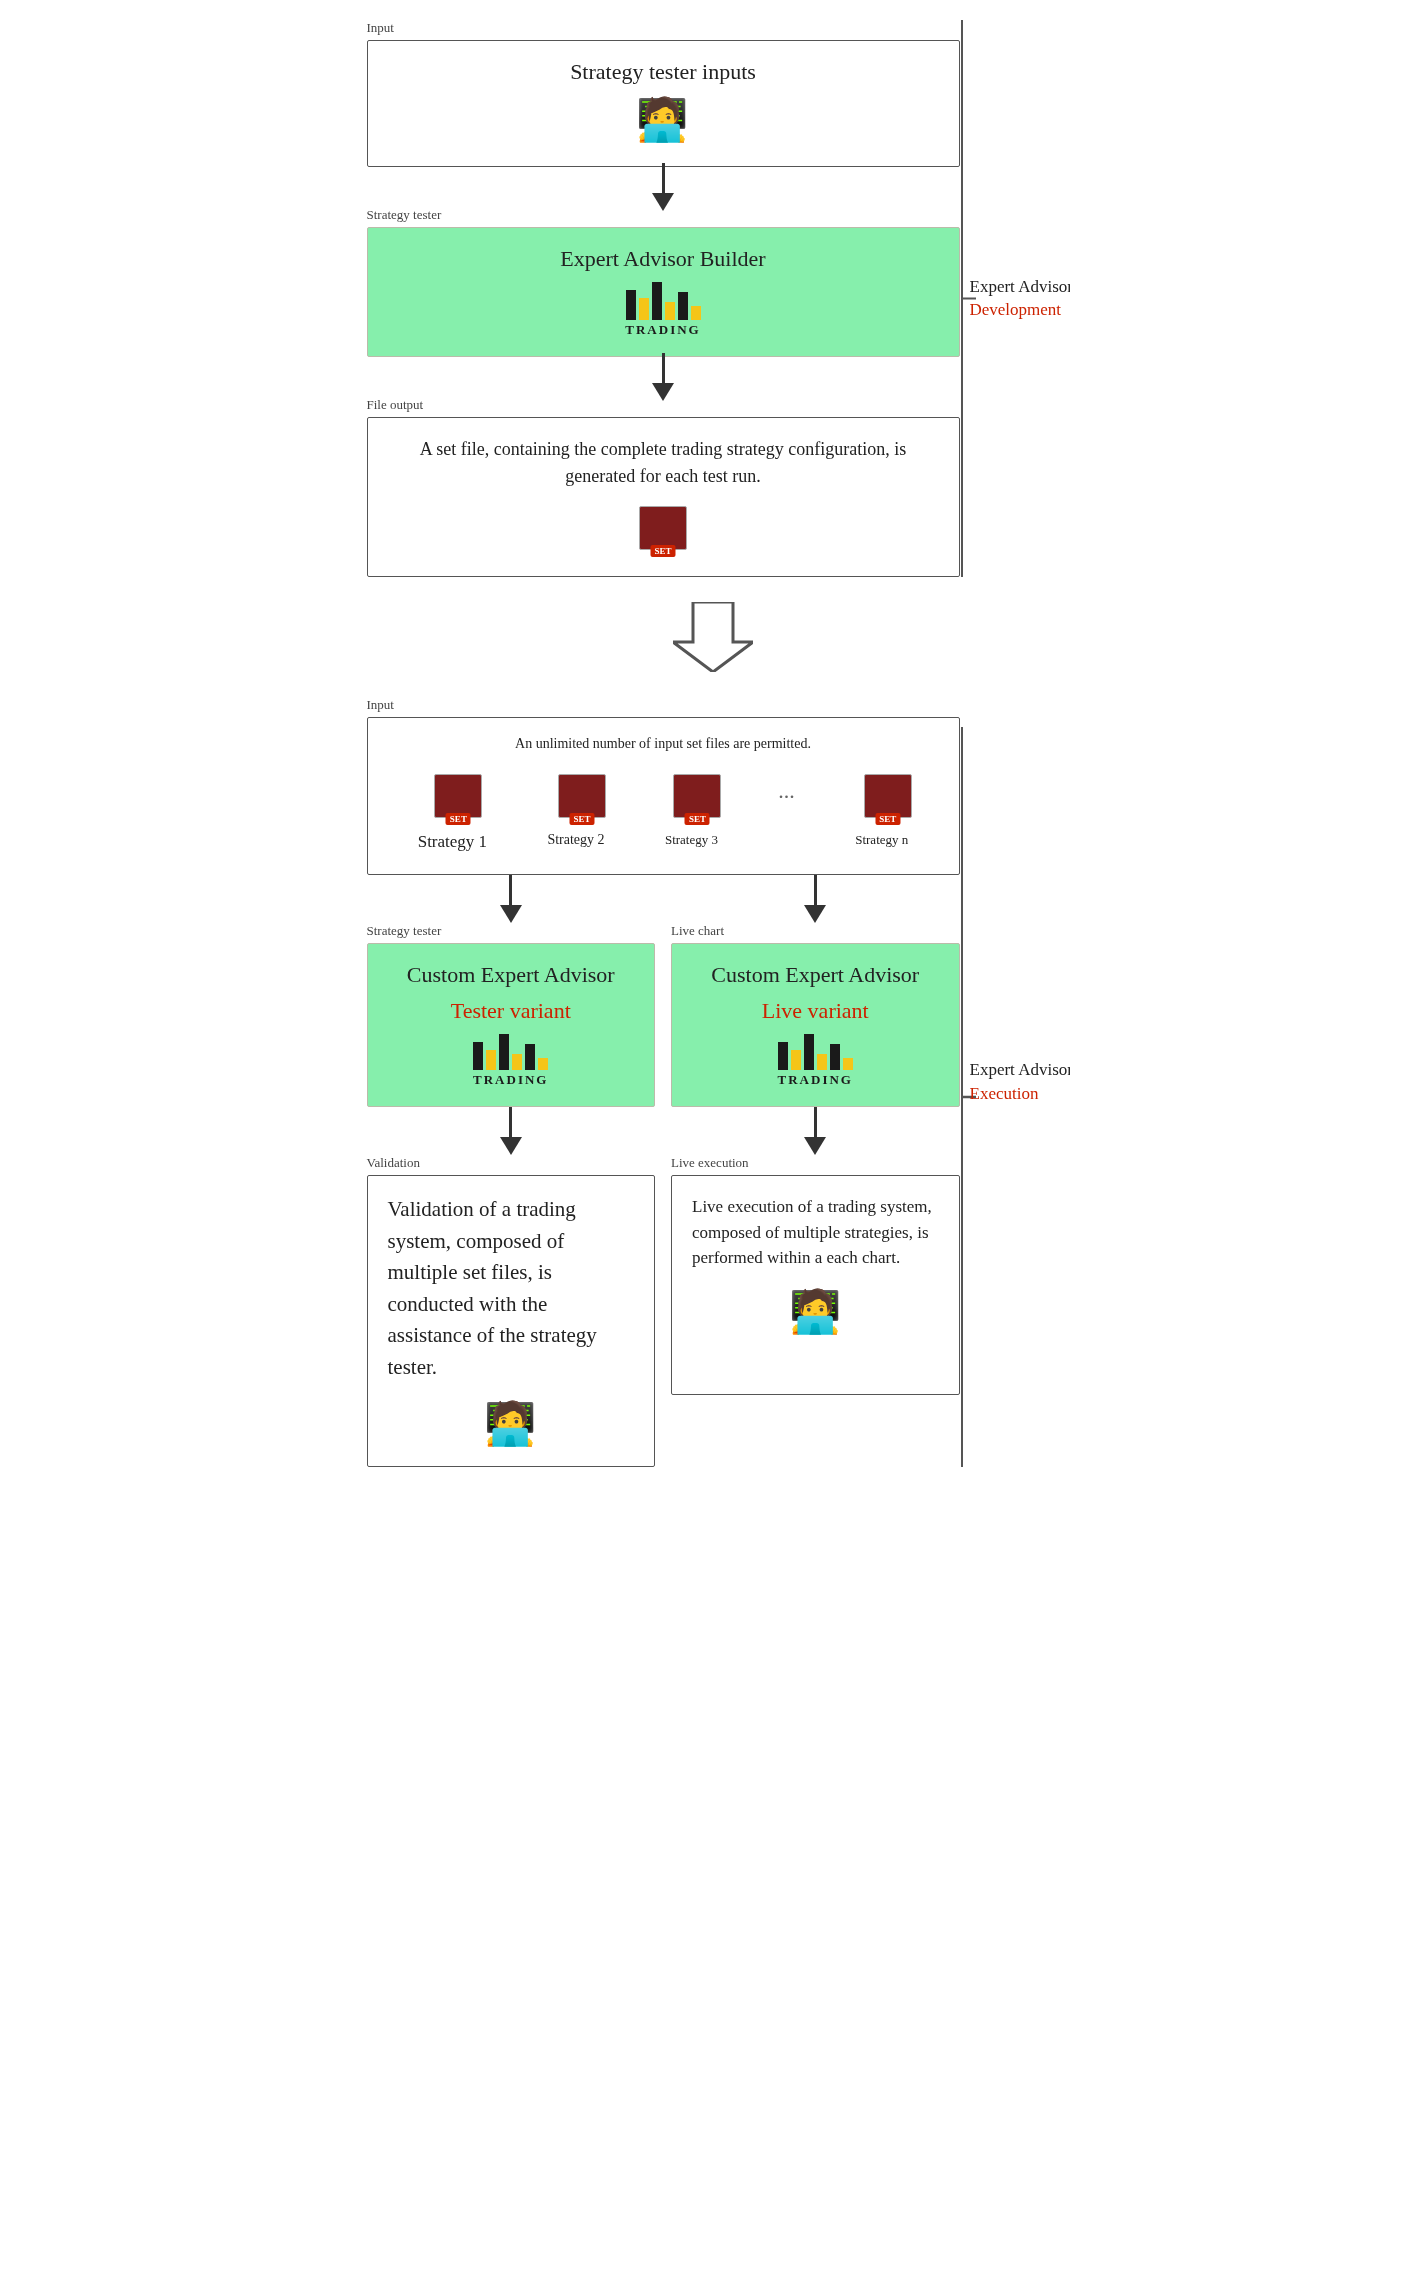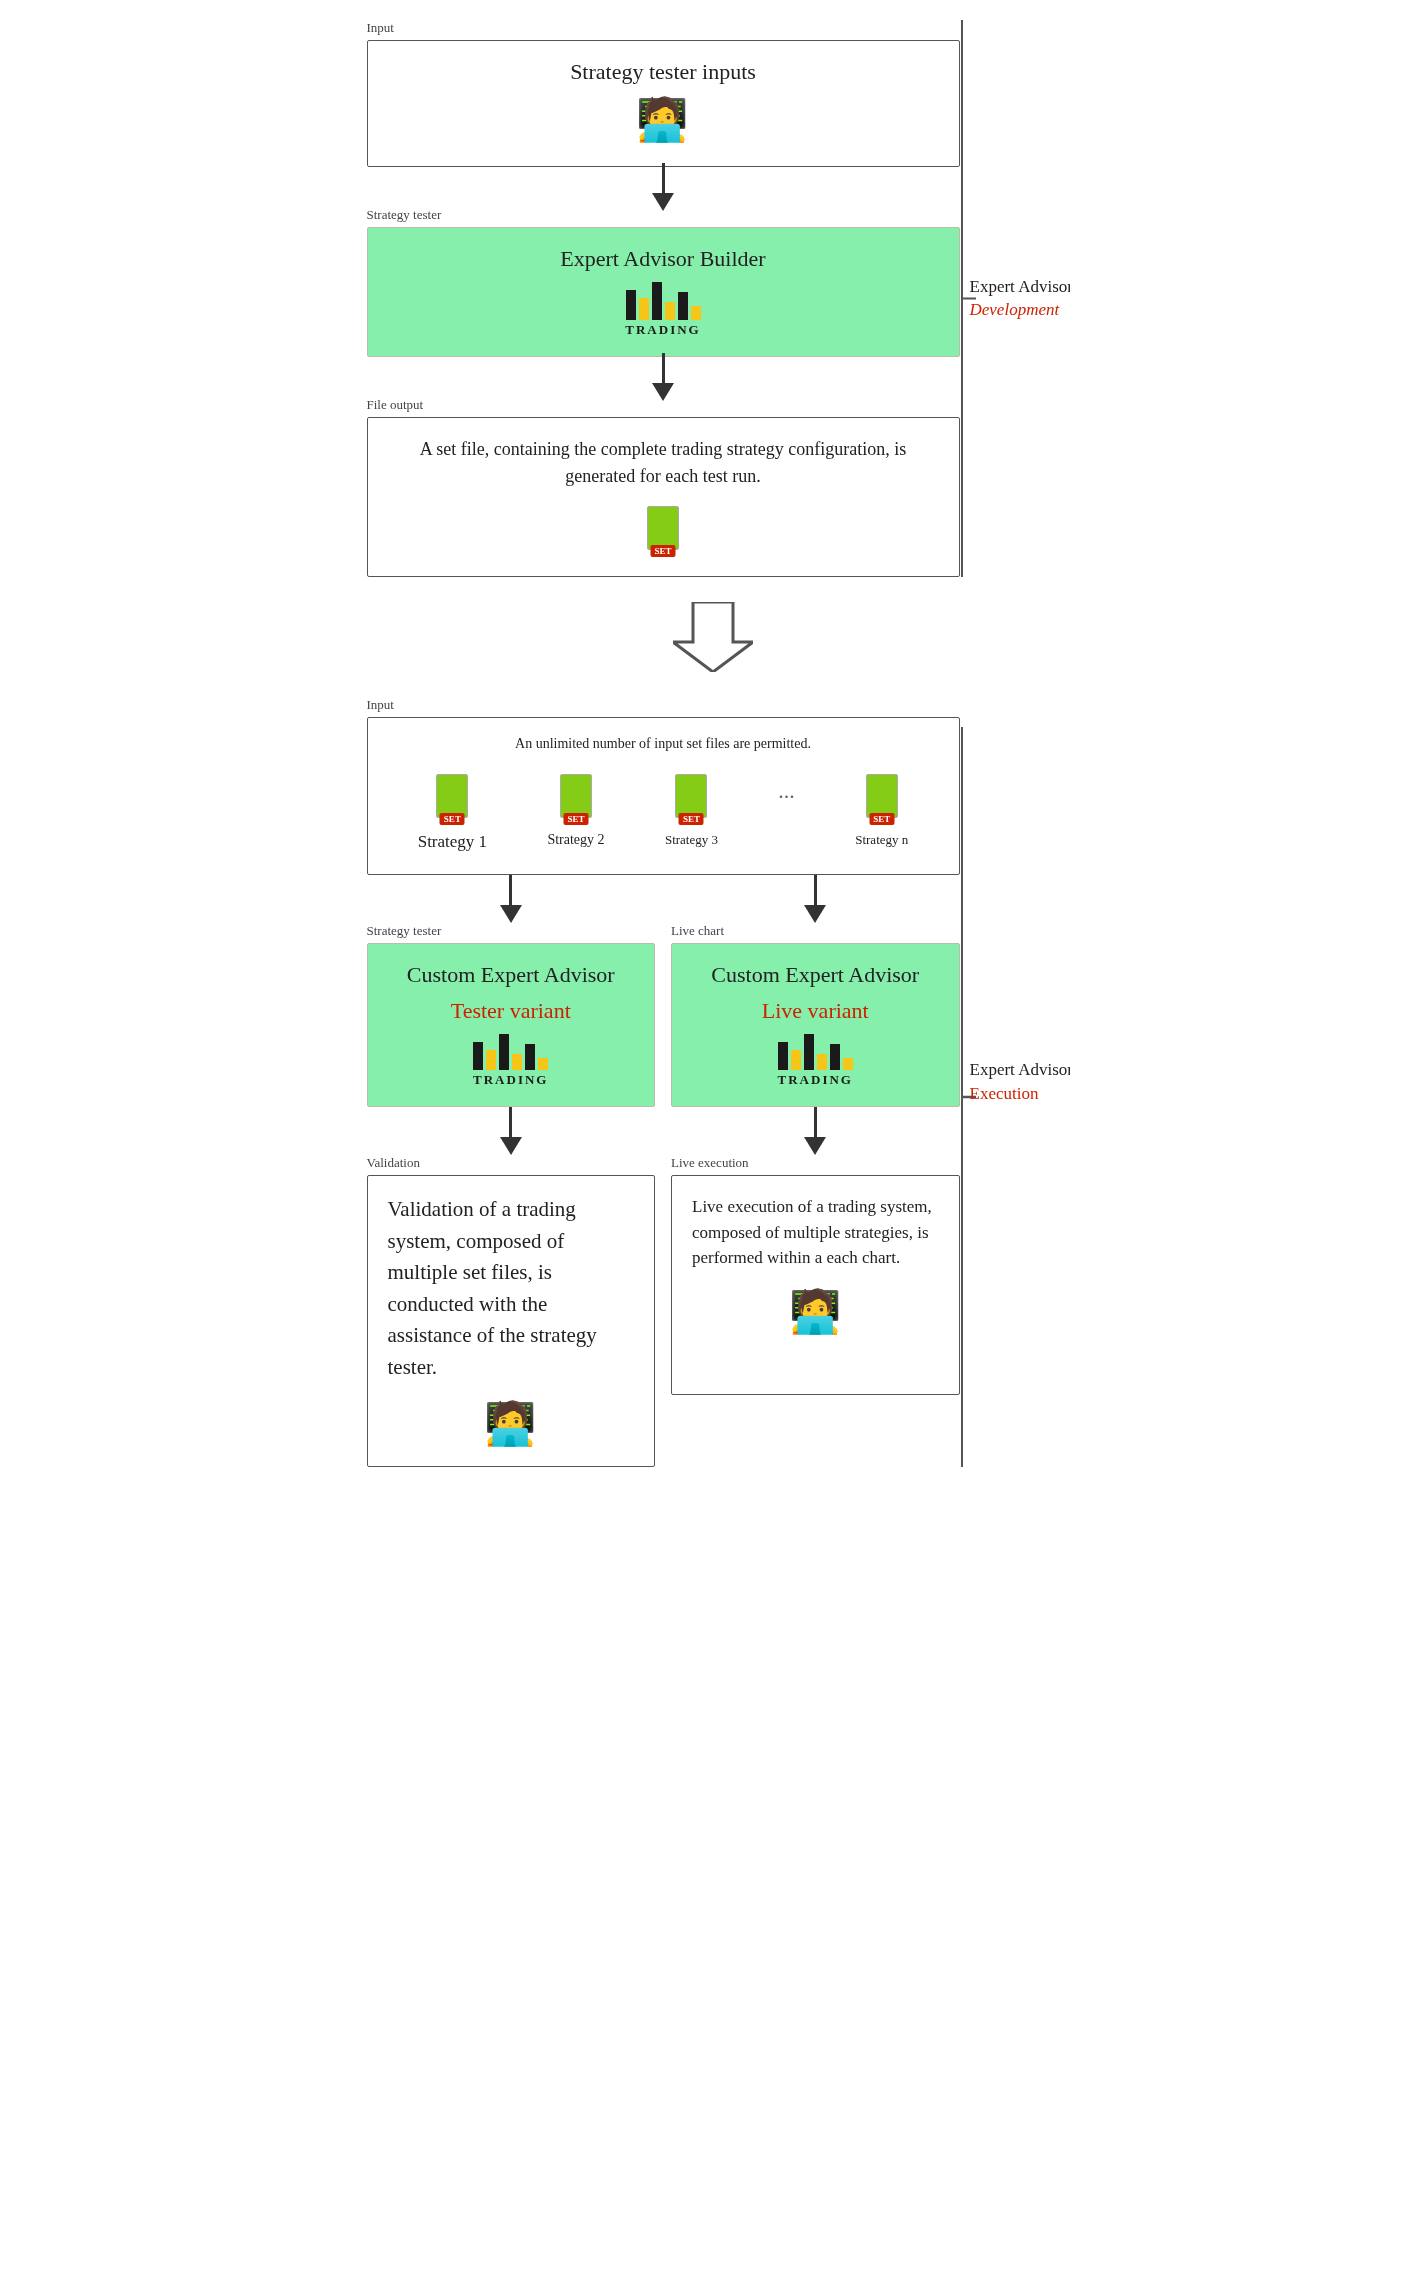--- a/index.html
+++ b/index.html
@@ -102,23 +102,23 @@
     }
 
     .trading-text {
       font-size: 13px;
       font-weight: bold;
       letter-spacing: 2px;
       color: #1a1a1a;
     }
 
     .set-icon-paper {
-      width: 32px;
+      width: 48px;
       height: 44px;
-      background: #84cc16;
+      background: #7f1d1d;
       border: 1.5px solid #aaa;
       border-radius: 2px;
       margin: 0 auto;
       position: relative;
       display: flex;
       flex-direction: column;
       justify-content: flex-start;
       padding-top: 6px;
       gap: 15px;
     }
@@ -217,21 +217,21 @@
       </div>
     </div>
   </div>
 
   <svg style="position:absolute; right:-18px; top:0; height:100%; width:18px;" viewBox="0 0 18 600" preserveAspectRatio="none">
     <path d="M2,0 L2,300 L16,300 L2,300 L2,600" stroke="#555" stroke-width="2" fill="none"></path>
   </svg>
 
   <div style="position:absolute; right:-130px; top:50%; transform:translateY(-50%); width:120px; font-size:17px; line-height:1.4;">
     <span>Expert Advisor</span><br>
-    <span style="color:#cc2200;font-style:italic;">Development</span>
+    <span style="color:#cc2200;">Development</span>
   </div>
 </div>
 
 <div class="big-arrow-down" style="margin: 20px auto;">
   <svg viewBox="0 0 80 70" width="80" height="70">
 
     <polygon points="20,0 60,0 60,40 80,40 40,70 0,40 20,40" fill="white" stroke="#555" stroke-width="3"></polygon>
   </svg>
 </div>
 

